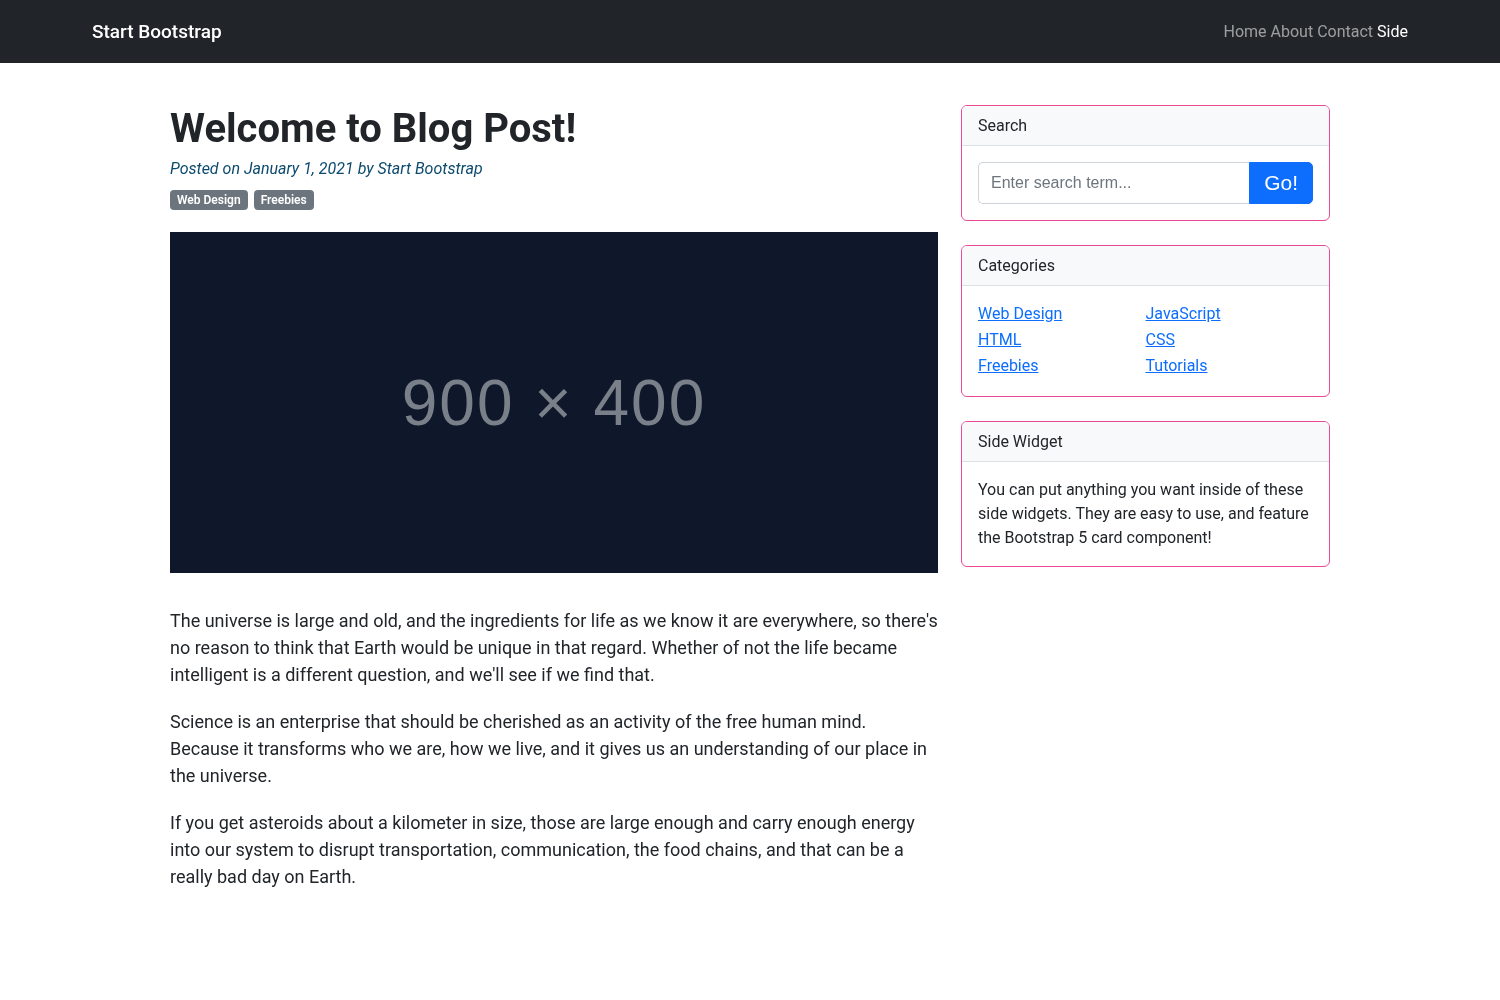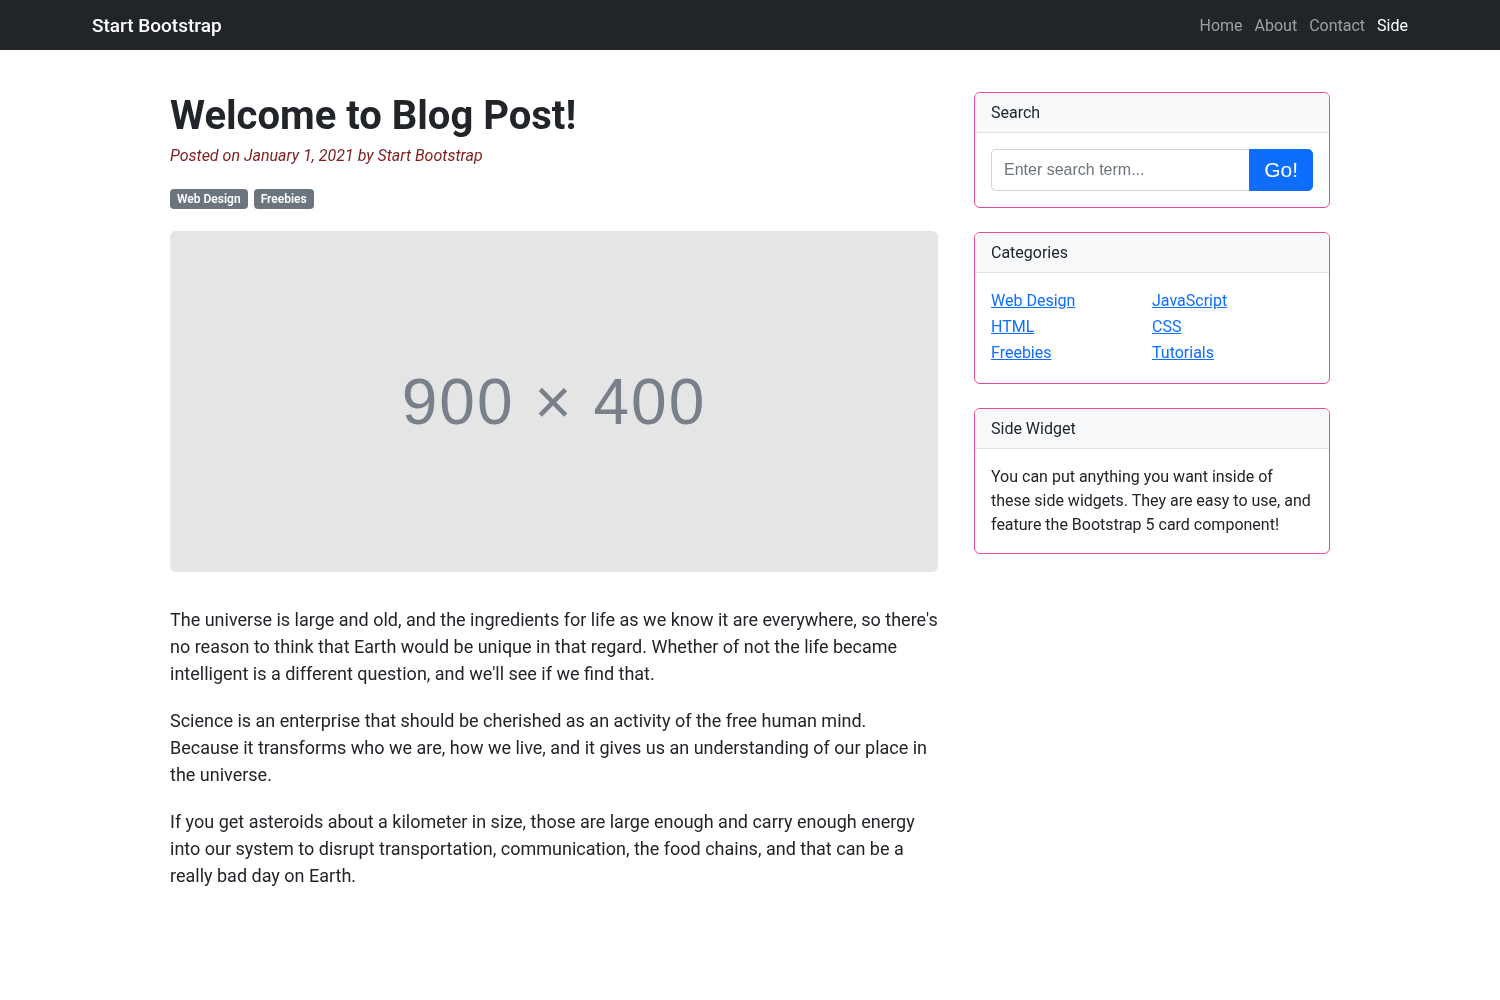--- a/index.html
+++ b/index.html
@@ -8,85 +8,85 @@
     font-size: 16px;
     color: #212529;
     background: #fff;
   }
   .navbar {
     background: #212529;
     display: flex;
     align-items: center;
     justify-content: space-between;
     padding: 12px 92px;
-    height: 50px;
+    height: 63px;
   }
   .brand {
     color: #fff;
     font-size: 19px;
     font-weight: 500;
   }
   .nav-links {
     display: flex;
-    gap: 12px;
+    gap: 4px;
     margin-left: 30px;
   }
   .nav-links a {
     text-decoration: none;
     font-size: 16px;
     color: rgba(255,255,255,0.55);
   }
   .nav-links a.active {
     color: #fff;
   }
   .container {
     max-width: 1160px;
     margin: 0 auto;
     padding: 42px 0 0 0;
     display: flex;
-    gap: 36px;
+    gap: 23px;
   }
   article {
     flex: 0 0 768px;
   }
   aside {
     flex: 1;
   }
   .post-title {
     font-size: 40px;
     font-weight: 700;
     color: #212529;
     margin-bottom: 6px;
     line-height: 1.2;
   }
   .post-meta {
-    color: #7f1d1d;
+    color: #0c4a6e;
     font-style: italic;
     font-size: 16px;
-    margin-bottom: 24px;
+    margin-bottom: 12px;
   }
   .badges {
     display: flex;
     gap: 6px;
     margin-bottom: 22px;
   }
   .badge {
     background: #6c757d;
     color: #fff;
     font-size: 12px;
     font-weight: 600;
     padding: 3px 7px;
     border-radius: 4px;
     text-decoration: none;
   }
   .hero-img {
     width: 100%;
     height: 341px;
-    background: #e5e5e5;
-    border-radius: 6px;
+    background: #0f172a;
+    border-radius: 0;
     display: flex;
     align-items: center;
     justify-content: center;
     margin-bottom: 34px;
   }
   .hero-img .dim {
     font-size: 64px;
     font-weight: 300;
     color: #7a8089;
     letter-spacing: 2px;

